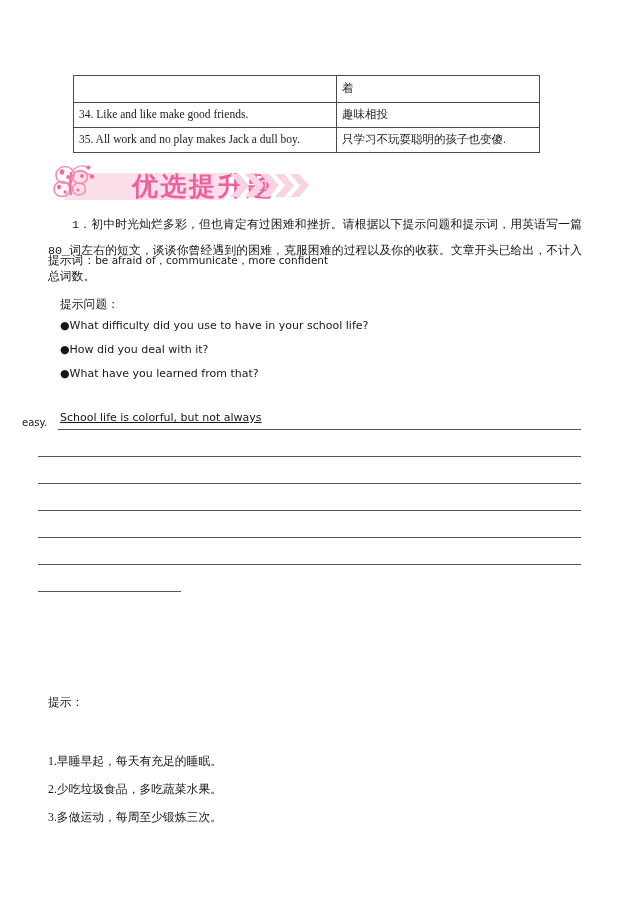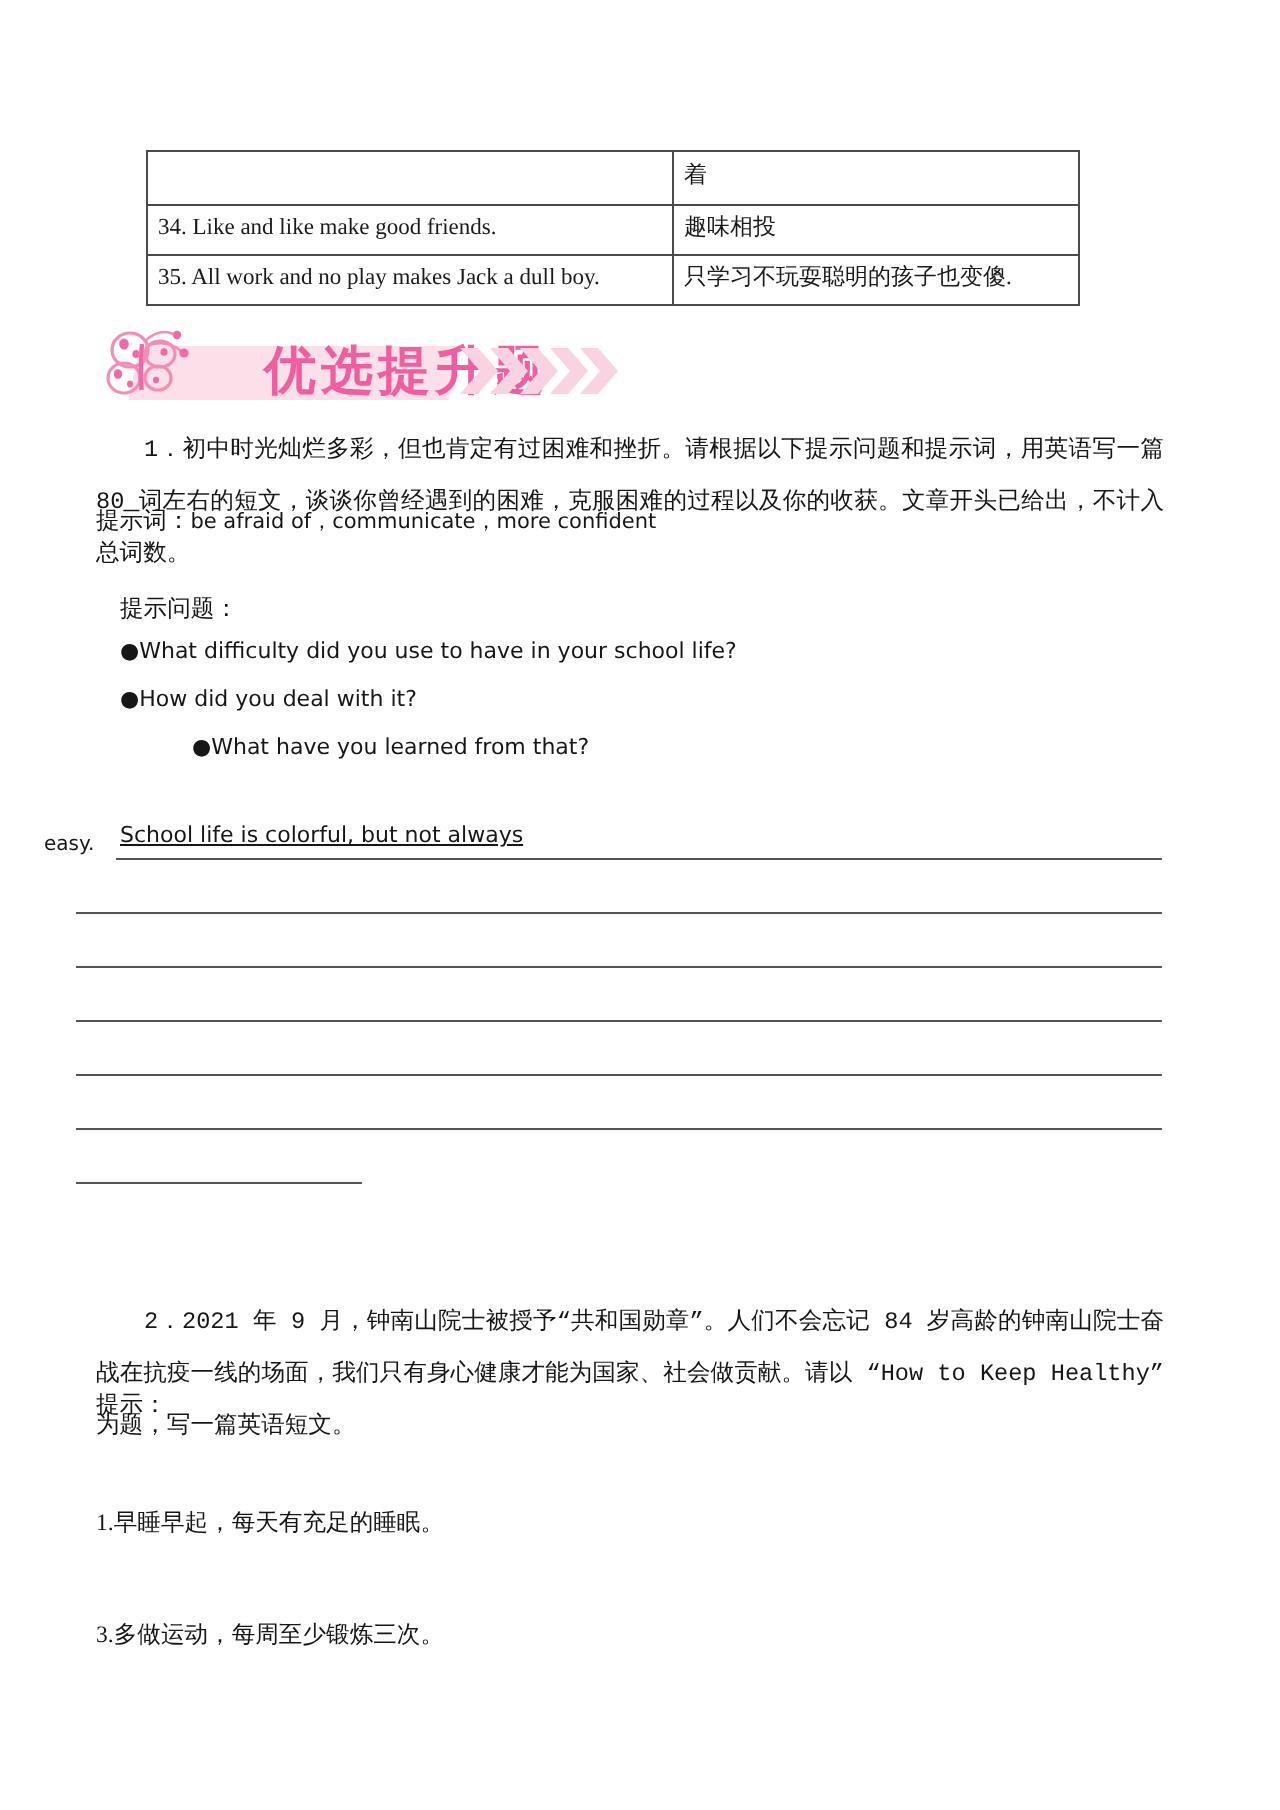--- a/index.html
+++ b/index.html
@@ -194,34 +194,34 @@
   <div class="q-para indent" style="left:48px; top:212px; width:534px;">1．初中时光灿烂多彩，但也肯定有过困难和挫折。请根据以下提示问题和提示词，用英语写一篇 80 词左右的短文，谈谈你曾经遇到的困难，克服困难的过程以及你的收获。文章开头已给出，不计入总词数。</div>
 
   <div class="line-item" style="left:48px; top:253px;">
     <span>提示词：</span><span class="en">be afraid of，communicate，more confident</span>
   </div>
 
   <div class="line-item" style="left:60px; top:297px;">提示问题：</div>
 
   <div class="line-item sans" style="left:60px; top:318px;">●What difficulty did you use to have in your school life?</div>
   <div class="line-item sans" style="left:60px; top:342px;">●How did you deal with it?</div>
-  <div class="line-item sans" style="left:60px; top:366px;margin-left:36px;">●What have you learned from that?</div>
+  <div class="line-item sans" style="left:60px; top:366px;">●What have you learned from that?</div>
 
   <div class="line-item sans" style="left:60px; top:410px;text-decoration:underline;">School life is colorful, but not always</div>
 
   <div class="easy-label">easy.</div>
 
   <div class="rule" style="left:58px;  top:429px; width:523px;"></div>
   <div class="rule" style="left:38px;  top:456px; width:543px;"></div>
   <div class="rule" style="left:38px;  top:483px; width:543px;"></div>
   <div class="rule" style="left:38px;  top:510px; width:543px;"></div>
   <div class="rule" style="left:38px;  top:537px; width:543px;"></div>
   <div class="rule" style="left:38px;  top:564px; width:543px;"></div>
   <div class="rule" style="left:38px;  top:591px; width:143px;"></div>
 
-  <div class="q-para indent" style="left:48px; top:648px; width:534px;">2．2021 年 9 月，钟南山院士被授予“共和国勋章”。人们不会忘记 84 岁高龄的钟南山院士奋战在抗疫一线的场面，我们只有身心健康才能为国家、社会做贡献。请以 “How to Keep Healthy” 为题，写一篇英语短文。</div>
 
   <div class="line-item" style="left:48px; top:695px;">提示：</div>
 
   <div class="line-item" style="left:48px; top:754px;">1.早睡早起，每天有充足的睡眠。</div>
+  <div class="line-item" style="left:48px; top:782px;">2.少吃垃圾食品，多吃蔬菜水果。</div>
   <div class="line-item" style="left:48px; top:810px;">3.多做运动，每周至少锻炼三次。</div>
 
 </div>
 
 </body></html>

